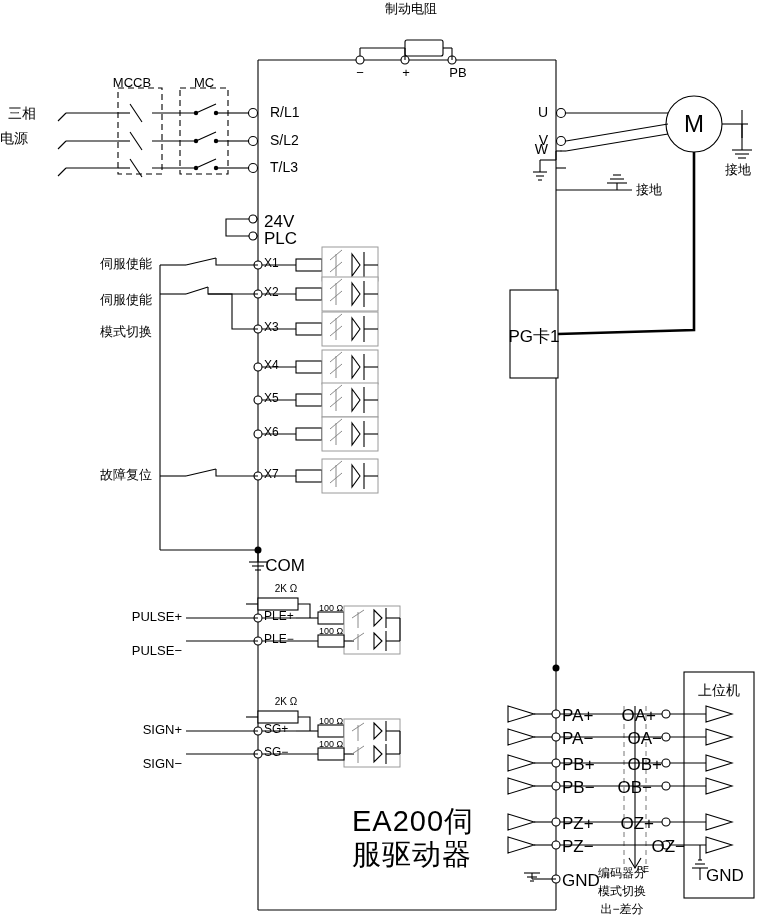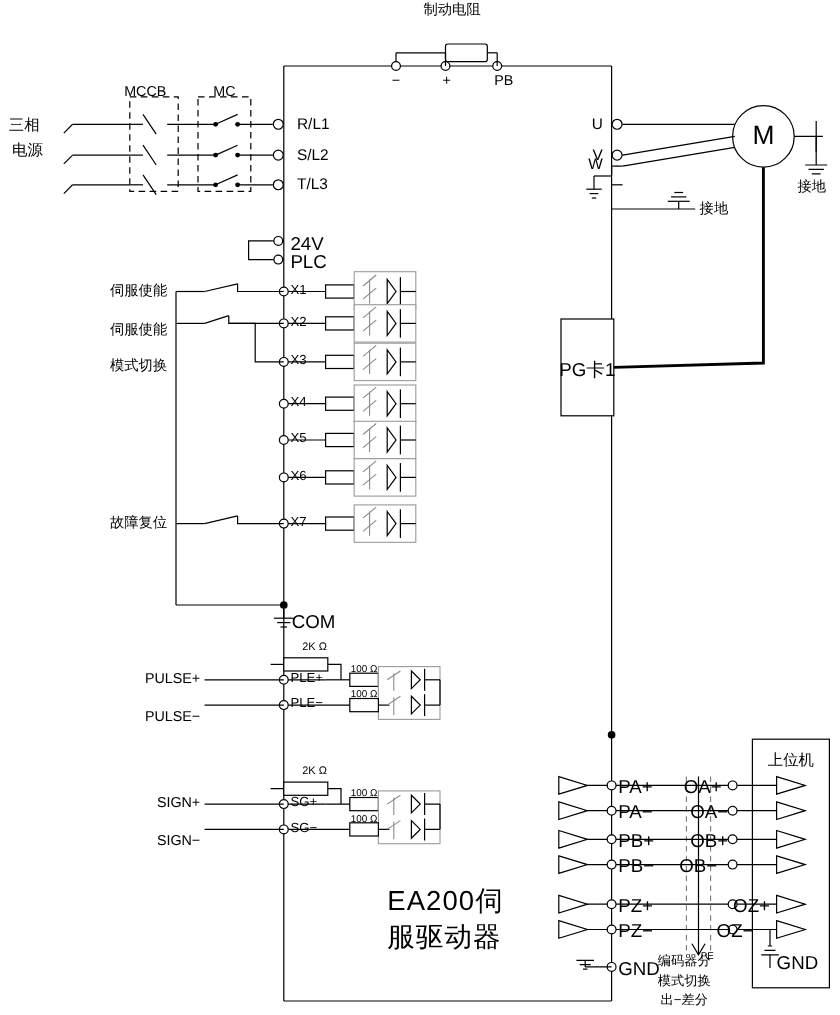--- a/index.html
+++ b/index.html
@@ -31,21 +31,21 @@
   }
   .lbl.c { text-align: center; transform: translateX(-50%); }
   .lbl.r { text-align: right; transform: translateX(-100%); }
   .f10 { font-size: 10px; }
   .f11 { font-size: 17px; }
   .f12 { font-size: 12px; }
   .f13 { font-size: 13px; }
   .f14 { font-size: 14px; }
   .f24 { font-size: 24px; }
   .big {
-    font-size: 25px;
+    font-size: 29px;
     letter-spacing: 1px;
   }
 </style>
 </head>
 <body>
 
 <div id="stage">
 
   <svg width="764" height="923" viewBox="0 0 764 923">
     <defs>
@@ -408,21 +408,21 @@
   </svg>
 
   <div class="lbl f13 c" style="left:411px; top:2px;">制动电阻</div>
   <div class="lbl f13 c" style="left:360px; top:66px;">−</div>
   <div class="lbl f13 c" style="left:406px; top:66px;">+</div>
   <div class="lbl f13 c" style="left:458px; top:66px;">PB</div>
 
   <div class="lbl f13 c" style="left:132px; top:76px;">MCCB</div>
   <div class="lbl f13 c" style="left:204px; top:76px;">MC</div>
   <div class="lbl f14" style="left:8px; top:105px;">三相</div>
-  <div class="lbl f14" style="left:11px; top:130px;font-family:Liberation Serif, serif;">电源</div>
+  <div class="lbl f14" style="left:0; top:130px;">电源</div>
 
   <div class="lbl f14" style="left:270px; top:104px;">R/L1</div>
   <div class="lbl f14" style="left:270px; top:132px;">S/L2</div>
   <div class="lbl f14" style="left:270px; top:159px;">T/L3</div>
 
   <div class="lbl f14 r" style="left:548px; top:104px;">U</div>
   <div class="lbl f14 r" style="left:548px; top:132px;">V</div>
   <div class="lbl f14 r" style="left:548px; top:141px;">W</div>
   <div class="lbl f24 c" style="left:694px; top:110px;">M</div>
   <div class="lbl f13" style="left:636px; top:183px;">接地</div>
@@ -471,21 +471,21 @@
   <div class="lbl f11" style="left:562px; top:755px;">PB+</div>
   <div class="lbl f11" style="left:562px; top:778px;">PB−</div>
   <div class="lbl f11" style="left:562px; top:814px;">PZ+</div>
   <div class="lbl f11" style="left:562px; top:837px;">PZ−</div>
   <div class="lbl f11" style="left:562px; top:871px;">GND</div>
 
   <div class="lbl f11 r" style="left:656px; top:706px;">OA+</div>
   <div class="lbl f11 r" style="left:662px; top:729px;">OA−</div>
   <div class="lbl f11 r" style="left:662px; top:755px;">OB+</div>
   <div class="lbl f11 r" style="left:652px; top:778px;">OB−</div>
-  <div class="lbl f11 r" style="left:700px; top:814px;text-align:right;">OZ+</div>
+  <div class="lbl f11 r" style="left:654px; top:814px;text-align:right;">OZ+</div>
   <div class="lbl f11 r" style="left:685px; top:837px;">OZ−</div>
 
   <div class="lbl f14 c" style="left:719px; top:682px;">上位机</div>
   <div class="lbl f11" style="left:706px; top:866px;">GND</div>
   <div class="lbl f9" style="left:637px; top:864px; font-size:9px;">PE</div>
 
   <div class="lbl f12 c" style="left:622px; top:867px;">编码器分</div>
   <div class="lbl f12 c" style="left:622px; top:885px;">模式切换</div>
   <div class="lbl f12 c" style="left:622px; top:903px;">出−差分</div>
 

